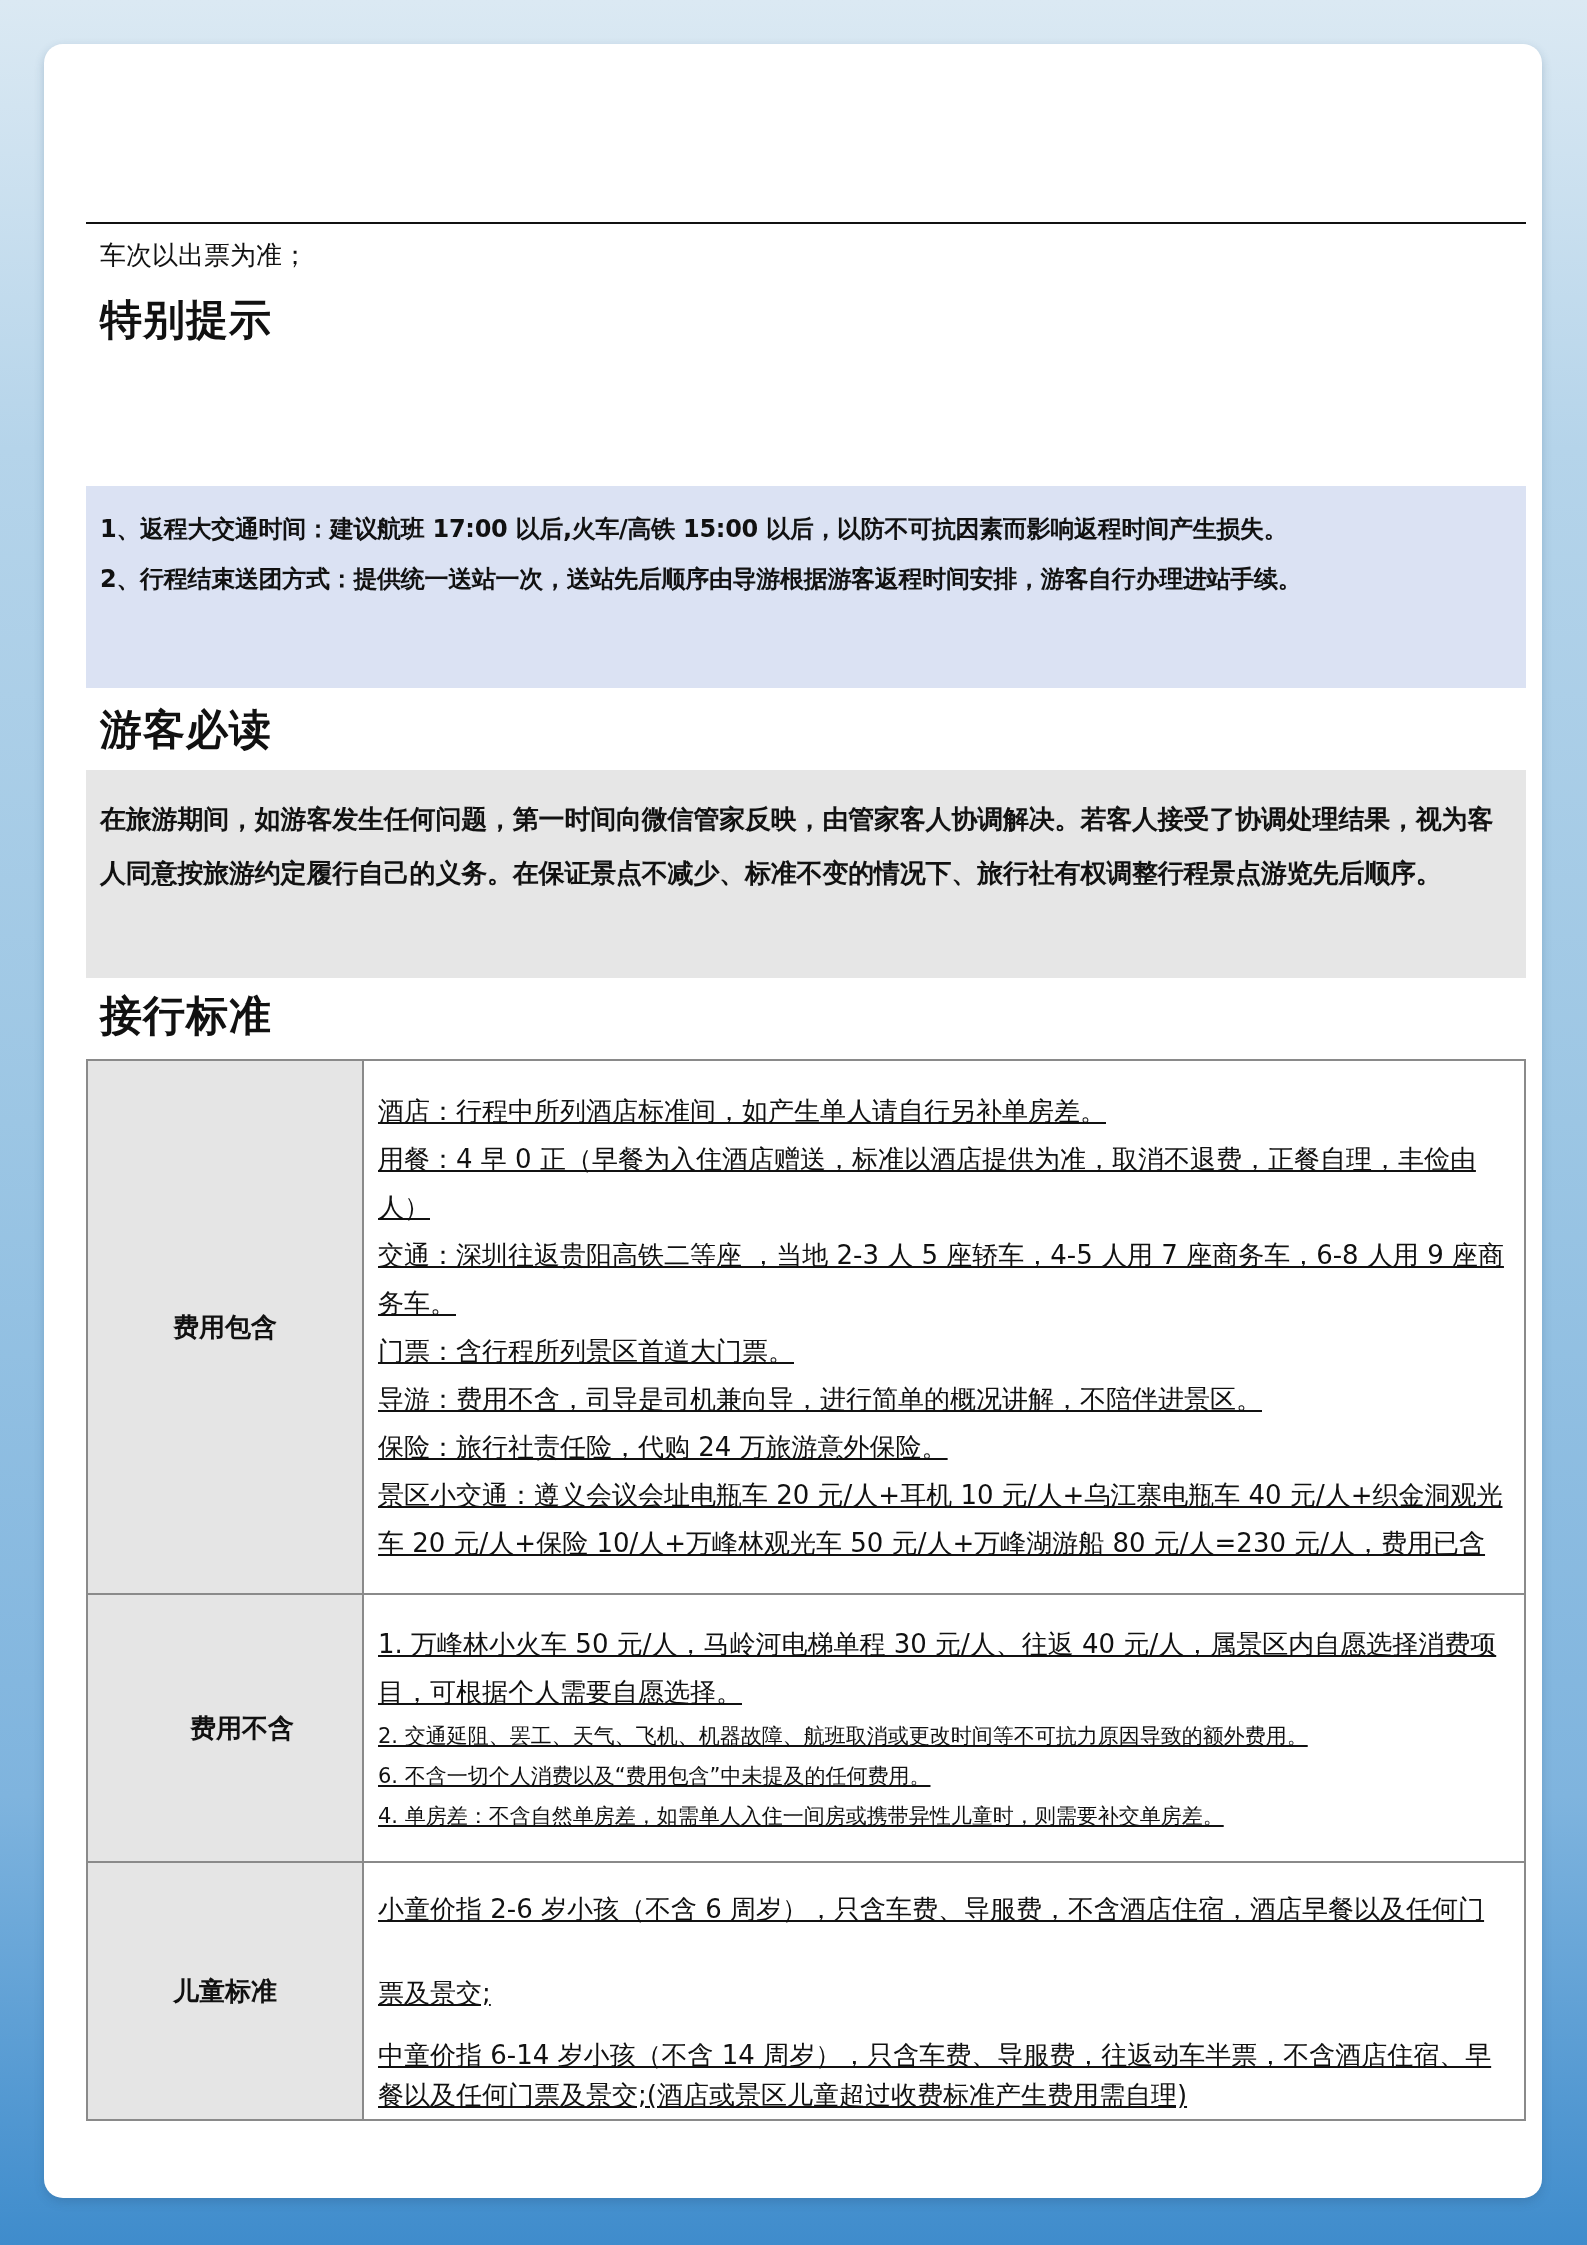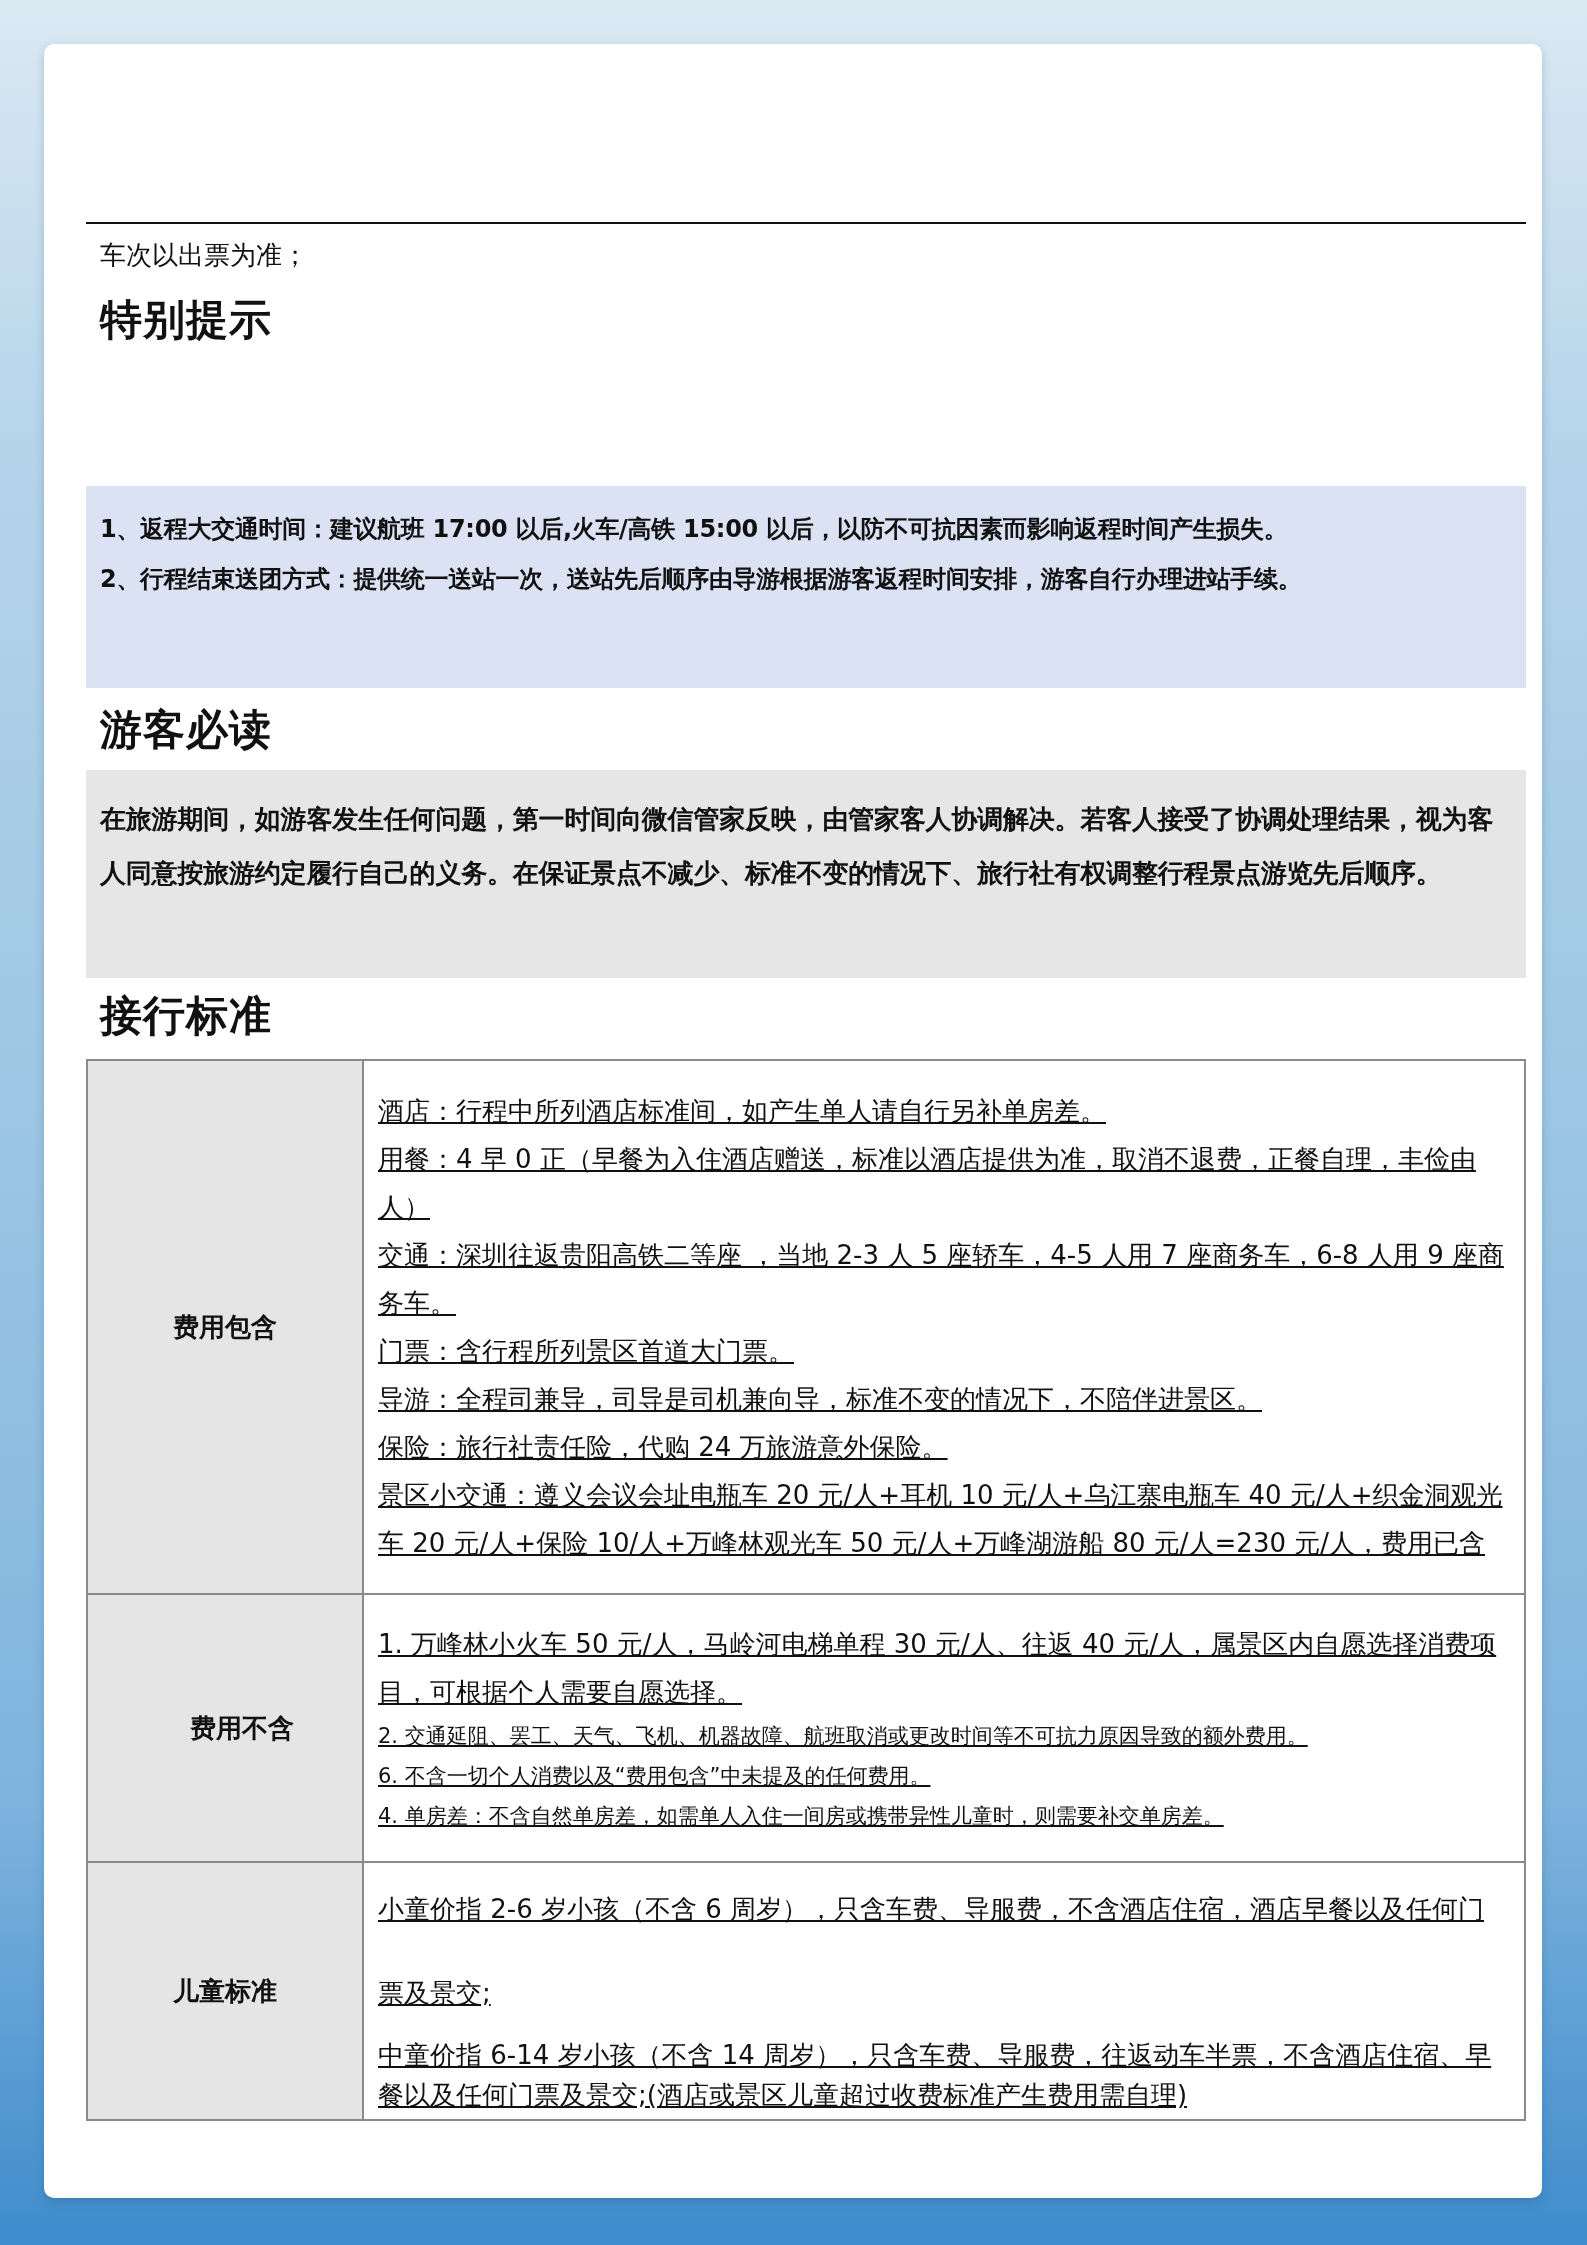--- a/index.html
+++ b/index.html
@@ -4,21 +4,21 @@
 <style>
   html, body { margin:0; padding:0; }
   body {
     width:1587px; height:2245px; position:relative; overflow:hidden;
     background: linear-gradient(180deg, #dbe9f3 0%, #b5d4ea 20%, #9cc6e4 50%, #7fb4de 80%, #3f8ccc 100%);
     font-family: "DejaVu Sans", "Liberation Sans", sans-serif;
     color:#111;
   }
   .card {
     position:absolute; left:44px; top:44px; width:1498px; height:2154px;
-    background:#fff; border-radius:10px;
+    background:#fff; border-radius:19px;
     box-shadow: 0 4px 10px rgba(40,80,120,0.25);
   }
   .hline { position:absolute; left:42px; top:178px; width:1440px; height:2px; background:#111; }
   .carry-text { position:absolute; left:56px; top:193px; font-size:26px; line-height:36px; }
   .section-title { position:absolute; left:56px; font-size:42px; font-weight:bold; line-height:56px; letter-spacing:1px; }
   .tips-box {
     position:absolute; left:42px; top:442px; width:1440px; height:202px;
     background:#dbe2f3; box-sizing:border-box; padding:18px 14px 0 14px;
   }
   .tips-box p { margin:0; font-size:24px; font-weight:bold; line-height:50px; white-space:nowrap; letter-spacing:-0.3px; }
@@ -66,21 +66,21 @@
 
   <table class="std">
     <tbody>
         <tr class="row1">
       <td class="label">费用包含</td>
       <td class="content">
         <span class="line">酒店：行程中所列酒店标准间，如产生单人请自行另补单房差。</span>
         <span class="line">用餐：4 早 0 正（早餐为入住酒店赠送，标准以酒店提供为准，取消不退费，正餐自理，丰俭由人）</span>
         <span class="line">交通：深圳往返贵阳高铁二等座 ，当地 2-3 人 5 座轿车，4-5 人用 7 座商务车，6-8 人用 9 座商务车。</span>
         <span class="line">门票：含行程所列景区首道大门票。</span>
-        <span class="line">导游：全程司兼导，司导是司机兼向导，标准不变的情况下，不陪伴进景区。</span>
+        <span class="line">导游：费用不含，司导是司机兼向导，进行简单的概况讲解，不陪伴进景区。</span>
         <span class="line">保险：旅行社责任险，代购 24 万旅游意外保险。</span>
         <span class="line">景区小交通：遵义会议会址电瓶车 20 元/人+耳机 10 元/人+乌江寨电瓶车 40 元/人+织金洞观光车 20 元/人+保险 10/人+万峰林观光车 50 元/人+万峰湖游船 80 元/人=230 元/人，费用已含</span>
       </td>
     </tr>
     <tr class="row2">
       <td class="label">费用不含</td>
       <td class="content">
         <span class="line">1. 万峰林小火车 50 元/人，马岭河电梯单程 30 元/人、往返 40 元/人，属景区内自愿选择消费项目，可根据个人需要自愿选择。</span>
         <span class="line small">2. 交通延阻、罢工、天气、飞机、机器故障、航班取消或更改时间等不可抗力原因导致的额外费用。</span>
         <span class="line small">6. 不含一切个人消费以及“费用包含”中未提及的任何费用。</span>

